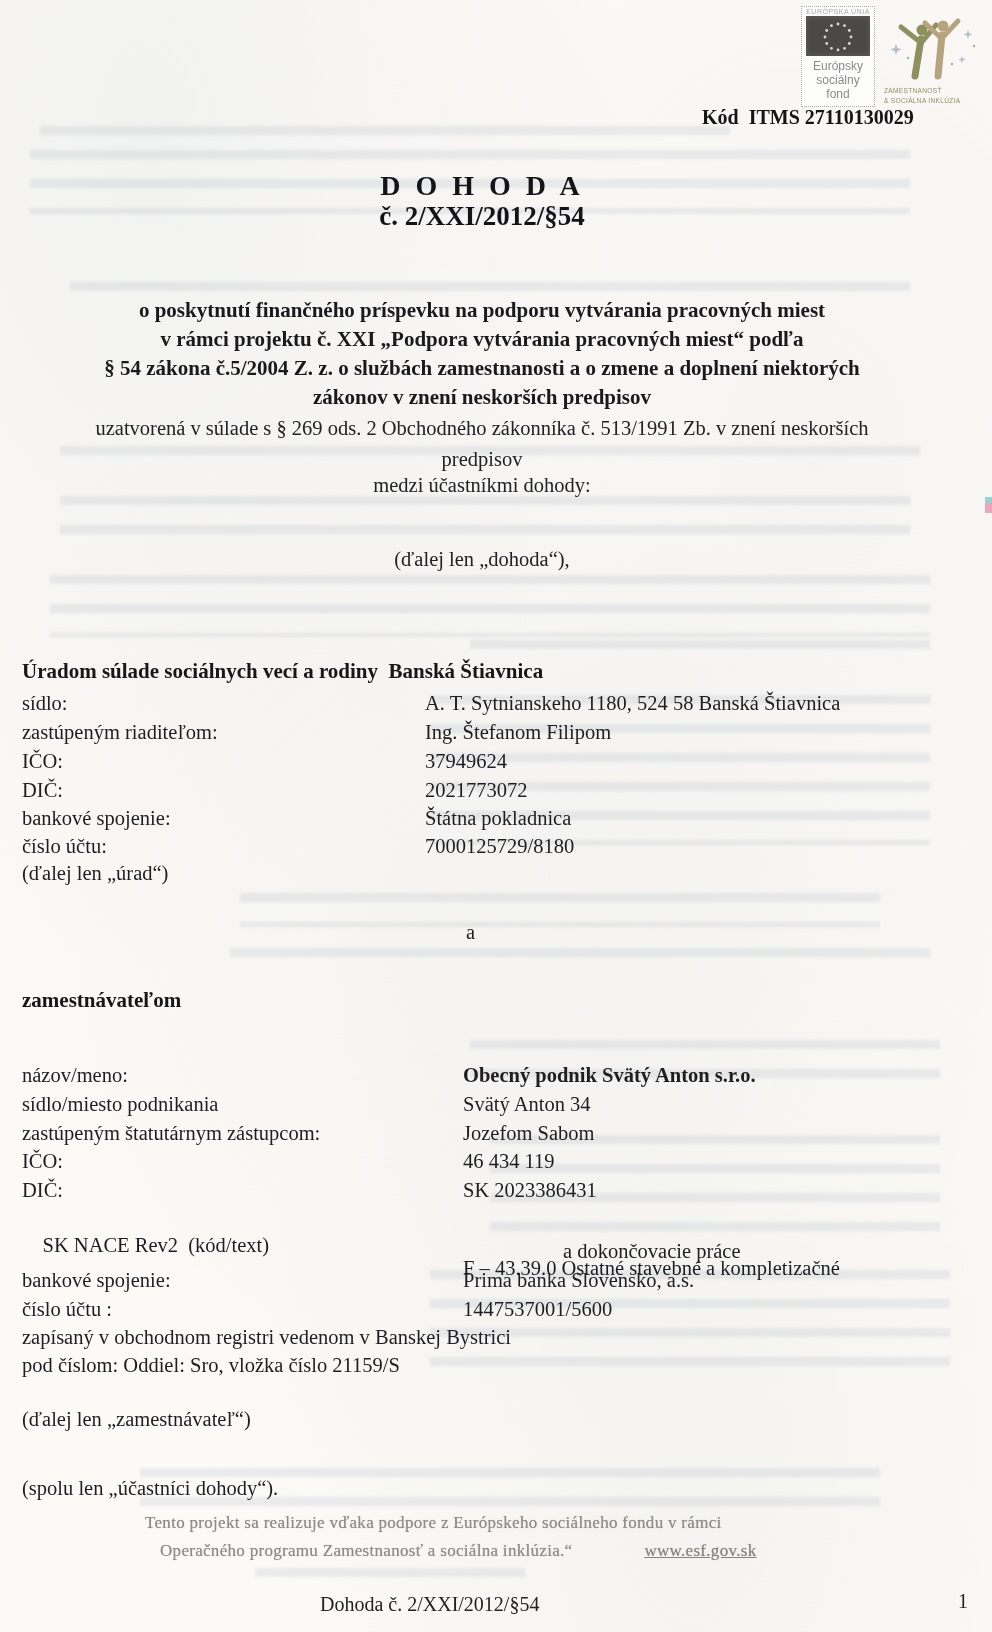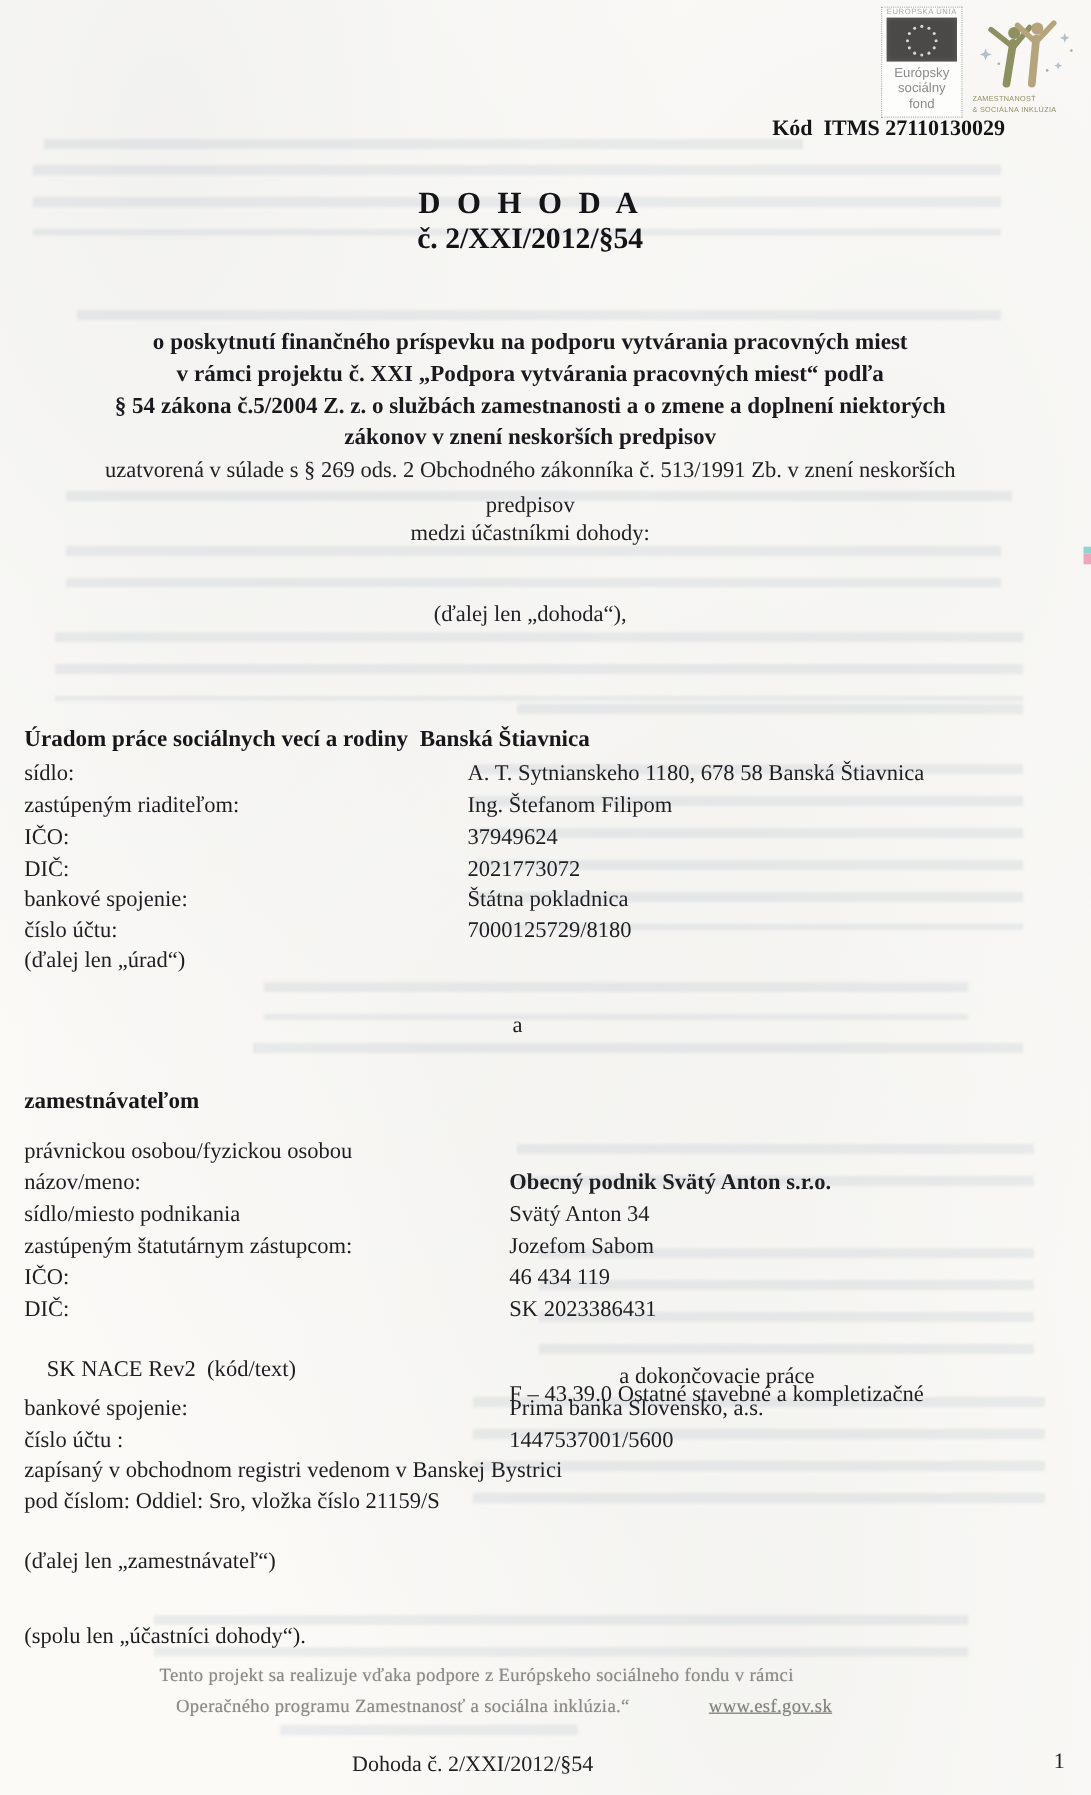--- a/index.html
+++ b/index.html
@@ -151,24 +151,24 @@
     <div>v rámci projektu č. XXI „Podpora vytvárania pracovných miest“ podľa</div>
     <div>§ 54 zákona č.5/2004 Z. z. o službách zamestnanosti a o zmene a doplnení niektorých</div>
     <div>zákonov v znení neskorších predpisov</div>
   </div>
 
   <div class="abs centered concl" style="top:417px;">uzatvorená v súlade s § 269 ods. 2 Obchodného zákonníka č. 513/1991 Zb. v znení neskorších</div>
   <div class="abs centered concl" style="top:448px;">predpisov</div>
   <div class="abs centered concl" style="top:474px;">medzi účastníkmi dohody:</div>
   <div class="abs centered concl" style="top:548px;">(ďalej len „dohoda“),</div>
 
-  <div class="abs heading pre" style="left:22px;top:659px;">Úradom práce sociálnych vecí a rodiny  Banská Štiavnica</div>
+  <div class="abs heading pre" style="left:22px;top:659px;">Úradom súlade sociálnych vecí a rodiny  Banská Štiavnica</div>
   <div class="row" style="top:692px;">
     <span class="lbl">sídlo:</span>
-    <span class="val">A. T. Sytnianskeho 1180, 678 58 Banská Štiavnica</span>
+    <span class="val">A. T. Sytnianskeho 1180, 524 58 Banská Štiavnica</span>
   </div>
   <div class="row" style="top:721px;">
     <span class="lbl">zastúpeným riaditeľom:</span>
     <span class="val">Ing. Štefanom Filipom</span>
   </div>
   <div class="row" style="top:750px;">
     <span class="lbl">IČO:</span>
     <span class="val">37949624</span>
   </div>
   <div class="row" style="top:779px;">
@@ -181,21 +181,20 @@
   </div>
   <div class="row" style="top:835px;">
     <span class="lbl">číslo účtu:</span>
     <span class="val">7000125729/8180</span>
   </div>
   <div class="abs note" style="left:22px;top:862px;">(ďalej len „úrad“)</div>
 
   <div class="abs" style="left:466px;top:921px;font-size:20.5px;">a</div>
 
   <div class="abs heading" style="left:22px;top:988px;">zamestnávateľom</div>
-  <div class="abs" style="left:22px;top:1036px;font-size:20.5px;">právnickou osobou/fyzickou osobou</div>
 
   <div class="row" style="top:1064px;">
     <span class="lbl">názov/meno:</span>
     <span class="val-emp bold">Obecný podnik Svätý Anton s.r.o.</span>
   </div>
   <div class="row" style="top:1093px;">
     <span class="lbl">sídlo/miesto podnikania</span>
     <span class="val-emp">Svätý Anton 34</span>
   </div>
   <div class="row" style="top:1122px;">

